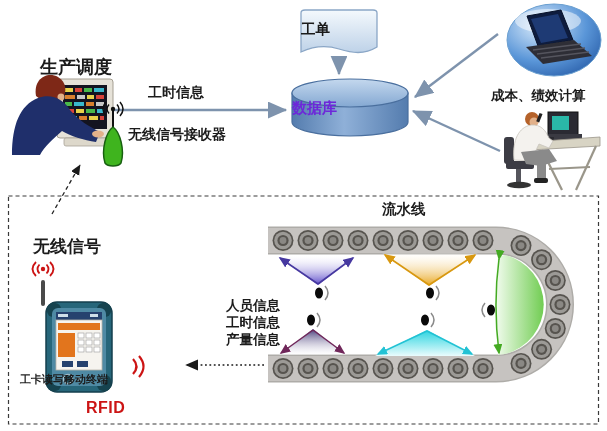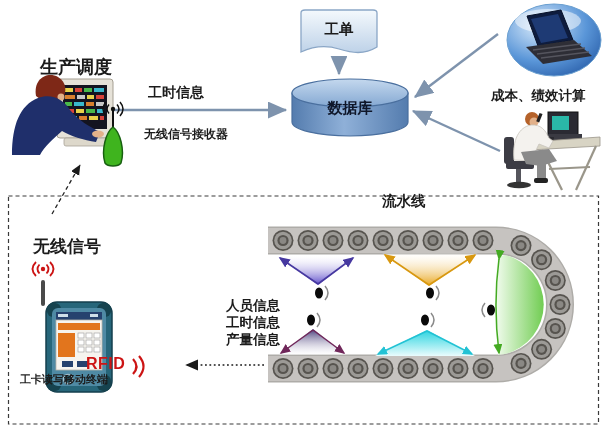--- a/index.html
+++ b/index.html
@@ -1,21 +1,21 @@
 <!DOCTYPE html>
 <html><head>
 <meta charset="utf-8">
 <style>
   html,body{margin:0;padding:0;background:#fff;}
   #stage{position:relative;width:607px;height:431px;background:#ffffff;overflow:hidden;
          font-family:"Liberation Sans","DejaVu Sans",sans-serif;}
   #gfx{position:absolute;left:0;top:0;}
   .lbl{position:absolute;font-weight:700;color:#1b1b1b;white-space:nowrap;}
-  .lbl.center{text-align:center;}
-  .rfid{color:#cc1414;letter-spacing:.5px;}
+  .lbl.center{}
+  .rfid{color:#cc1414;letter-spacing:.5px;margin-top:44px;}
   .info-stack div{font-weight:700;color:#1b1b1b;font-size:13.5px;line-height:17px;margin-left:37px;}
 </style>
 </head>
 <body>
 
 <div id="stage">
 
 <svg id="gfx" width="607" height="431" viewBox="0 0 607 431">
   <defs>
     <marker id="mBlue" markerWidth="9" markerHeight="8" refX="7.5" refY="3.5" orient="auto">
@@ -283,25 +283,25 @@
   </g>
 
   <g stroke="#cc1414" stroke-width="2.2" fill="none">
     <path d="M 133,359 Q 140,366.5 133,374"></path>
     <path d="M 139,356 Q 148,366.5 139,377"></path>
   </g>
 </svg>
 
 <div class="lbl" style="left:40px;top:55px;font-size:18px;">生产调度</div>
 <div class="lbl" style="left:148px;top:84px;font-size:14px;">工时信息</div>
-<div class="lbl" style="left:144px;top:126px;font-size:12px;">无线信号接收器</div>
+<div class="lbl" style="left:128px;top:126px;font-size:14px;">无线信号接收器</div>
 <div class="lbl center" style="left:301px;top:20px;width:76px;font-size:14.5px;">工单</div>
-<div class="lbl center" style="left:292px;top:99px;width:116px;font-size:15px;color:#0f172a;">数据库</div>
+<div class="lbl center" style="left:292px;top:99px;width:116px;font-size:15px;color:#6d28d9;">数据库</div>
 <div class="lbl" style="left:491px;top:87px;font-size:13.5px;">成本、绩效计算</div>
-<div class="lbl" style="left:382px;top:192px;font-size:14.5px;">流水线</div>
+<div class="lbl" style="left:382px;top:200px;font-size:14.5px;">流水线</div>
 <div class="lbl" style="left:33px;top:235px;font-size:17px;">无线信号</div>
 
 <div class="info-stack" style="position:absolute;left:189px;top:297px;">
   <div>人员信息</div>
   <div>工时信息</div>
   <div>产量信息</div>
 </div>
 
 <div class="lbl rfid" style="left:86px;top:355px;font-size:16px;">RFID</div>
 <div class="lbl" style="left:20px;top:372px;font-size:11px;">工卡读写移动终端</div>

